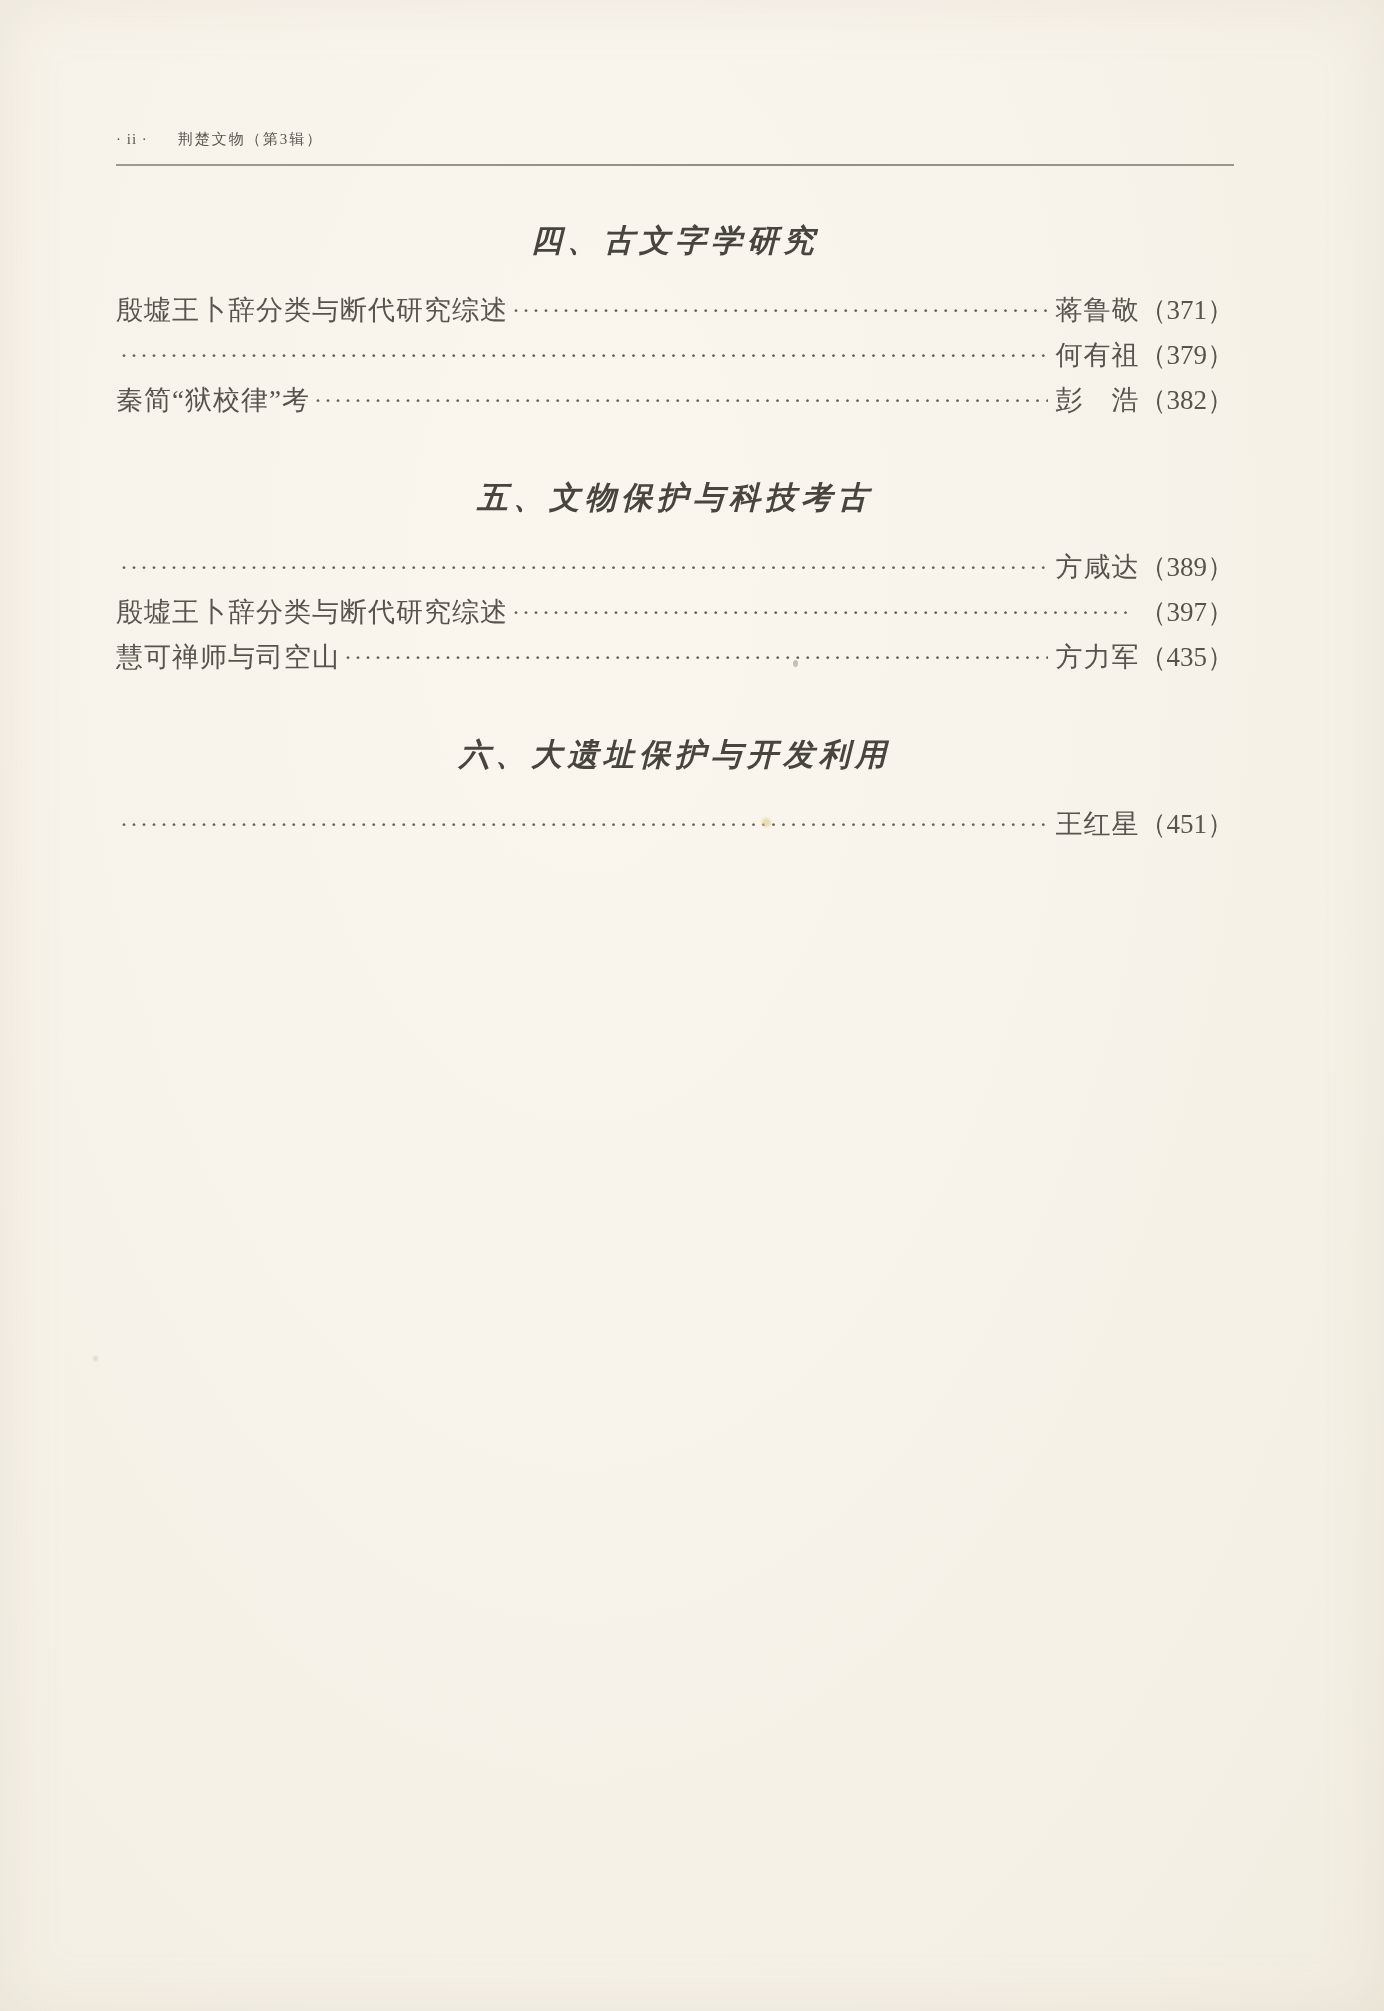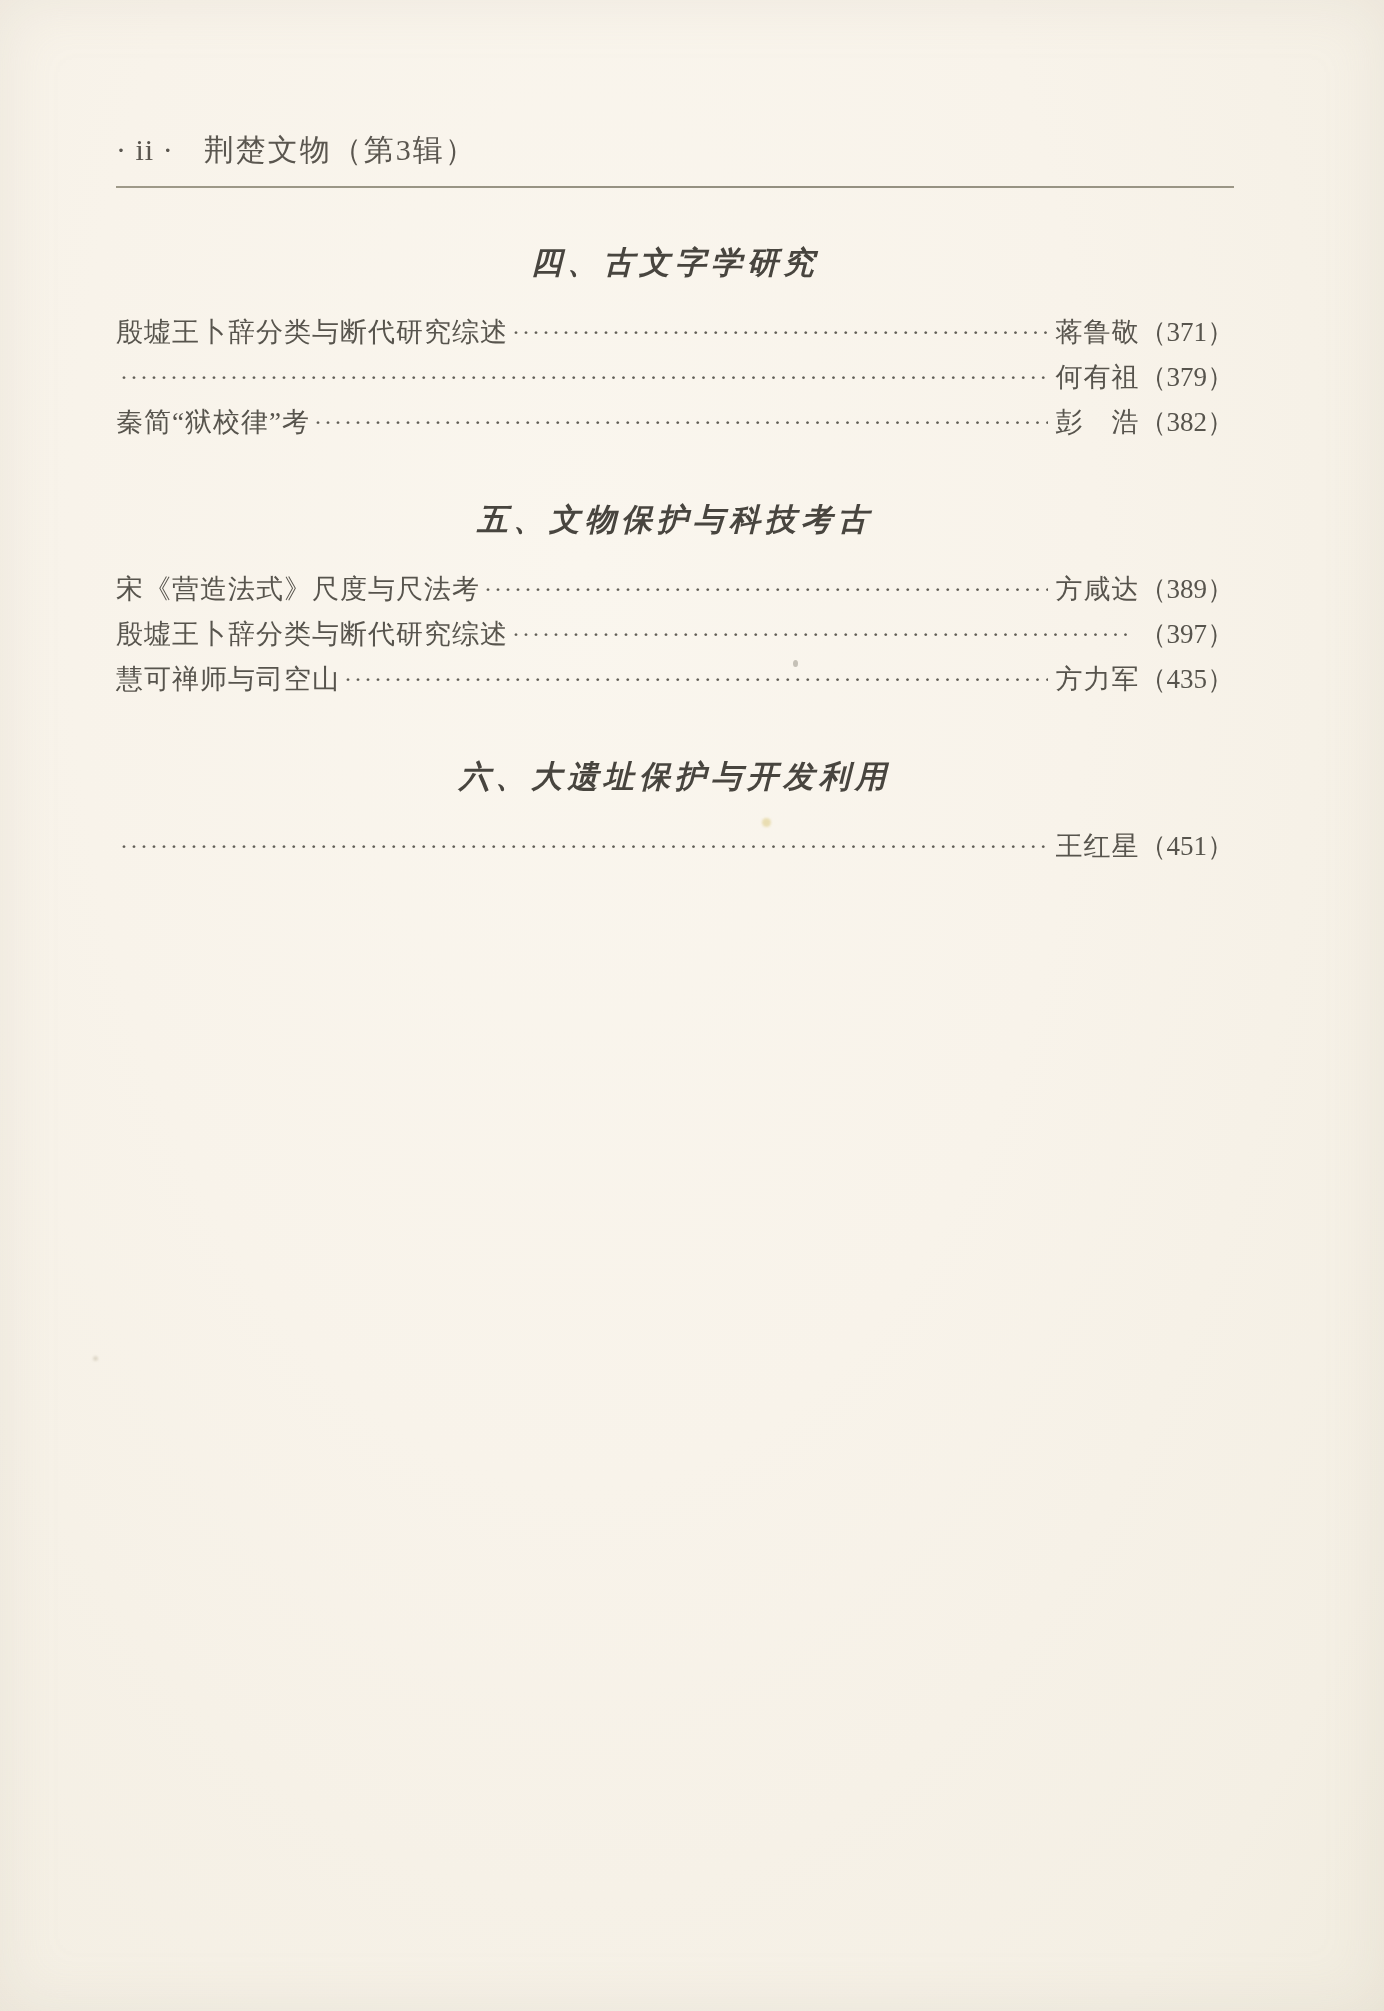--- a/index.html
+++ b/index.html
@@ -16,21 +16,21 @@
     background: radial-gradient(ellipse at 42% 28%, #faf6ee 0%, #f8f3ea 45%, #f4efe4 85%, #f1ecdf 100%);
     box-shadow: inset 0 0 60px rgba(190,180,158,0.18);
     color: #53504a;
   }
   .content {
     padding: 130px 150px 0 116px; 
   }
   .running-header {
     display: flex;
     align-items: baseline;
-    font-size: 30px;
+    font-size: 15px;
     color: #5a564f;
     letter-spacing: 1px;
   }
   .page-marker { white-space: nowrap; }
   .book-title  { white-space: nowrap; margin-left: 30px; letter-spacing: 2px; }
   .rule {
     height: 2px;
     margin-top: 15px;
     background: linear-gradient(to right, #8f8a78, #817d6d 60%, #8b8675);
     opacity: 0.85;
@@ -114,21 +114,20 @@
     <span class="authors">彭　浩</span>
     <span class="pageno">（382）</span>
   </div>
 </div>
   </section>
 
   <section class="sec">
     <h2 class="sec-heading">五、文物保护与科技考古</h2>
     <div class="entries">
   <div class="entry">
-    <span class="title">宋《营造法式》尺度与尺法考</span>
     <span class="leader"></span>
     <span class="authors">方咸达</span>
     <span class="pageno">（389）</span>
   </div>
 
   <div class="entry">
     <span class="title">殷墟王卜辞分类与断代研究综述</span>
     <span class="leader"></span>
     <span class="pageno">（397）</span>
   </div>

